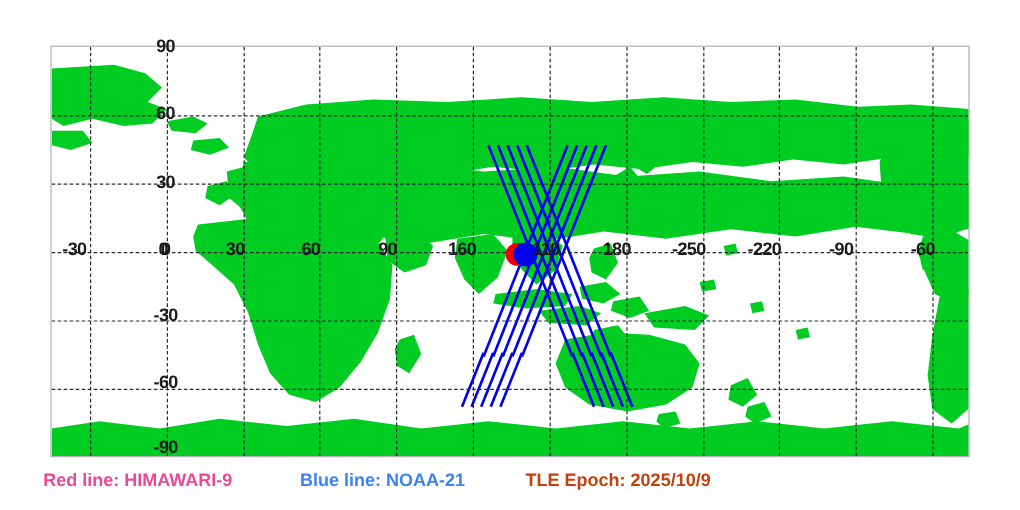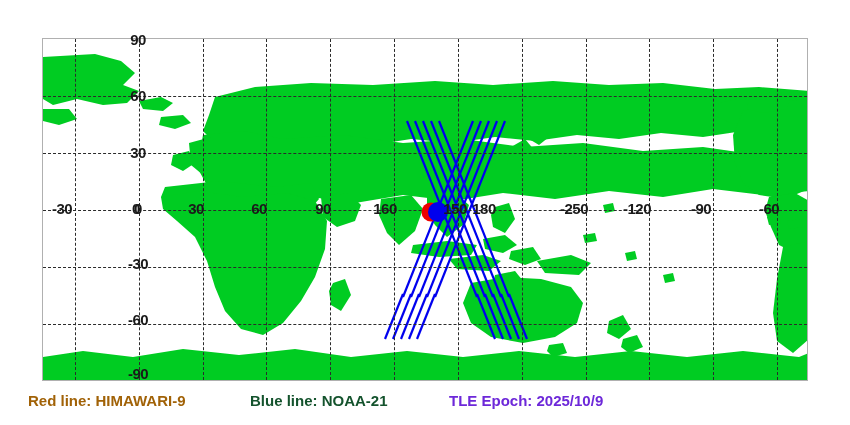--- a/index.html
+++ b/index.html
@@ -28,23 +28,23 @@
 
   
   .sat-dot{position:absolute;border-radius:50%;transform:translate(-50%,-50%);}
   #himawari-dot{background:#ee0000;width:19px;height:19px;}
   #noaa-dot{background:#0000ee;width:20px;height:20px;}
 
   
   #caption{position:absolute;left:0;top:392px;width:850px;height:28px;}
   .cap-item{position:absolute;font-family:"Liberation Sans", sans-serif;
             font-size:15px;font-weight:bold;white-space:nowrap;top:0;}
-  #cap-red{left:28px;color:#a16207;}
-  #cap-blue{left:250px;color:#14532d;}
-  #cap-epoch{left:449px;color:#6d28d9;}
+  #cap-red{left:36px;color:#ec4899;}
+  #cap-blue{left:250px;color:#3b82f6;}
+  #cap-epoch{left:438px;color:#c2410c;}
 </style>
 </head>
 <body>
 
 <div id="page">
 
   <div id="map-frame">
 
     <svg id="map-svg" viewBox="0 0 766 343" preserveAspectRatio="none">
 
@@ -179,24 +179,24 @@
     <div id="himawari-dot" class="sat-dot" style="left:388px;top:173px;"></div>
     <div id="noaa-dot" class="sat-dot" style="left:395px;top:173px;"></div>
   </div>
 
   <div class="axis-label" style="left:62px;top:208px;">-30</div>
   <div class="axis-label" style="left:136px;top:208px;">0</div>
   <div class="axis-label" style="left:196px;top:208px;">30</div>
   <div class="axis-label" style="left:259px;top:208px;">60</div>
   <div class="axis-label" style="left:323px;top:208px;">90</div>
   <div class="axis-label" style="left:385px;top:208px;">160</div>
-  <div class="axis-label" style="left:455px;top:208px;">150</div>
-  <div class="axis-label" style="left:484px;top:208px;">180</div>
+  <div class="axis-label" style="left:455px;top:208px;">110</div>
+  <div class="axis-label" style="left:514px;top:208px;">180</div>
   <div class="axis-label" style="left:574px;top:208px;">-250</div>
-  <div class="axis-label" style="left:637px;top:208px;">-120</div>
+  <div class="axis-label" style="left:637px;top:208px;">-220</div>
   <div class="axis-label" style="left:701px;top:208px;">-90</div>
   <div class="axis-label" style="left:769px;top:208px;">-60</div>
 
   <div class="axis-label" style="left:138px;top:39px;">90</div>
   <div class="axis-label" style="left:138px;top:95px;">60</div>
   <div class="axis-label" style="left:138px;top:152px;">30</div>
   <div class="axis-label" style="left:138px;top:208px;">0</div>
   <div class="axis-label" style="left:138px;top:263px;">-30</div>
   <div class="axis-label" style="left:138px;top:319px;">-60</div>
   <div class="axis-label" style="left:138px;top:373px;">-90</div>

